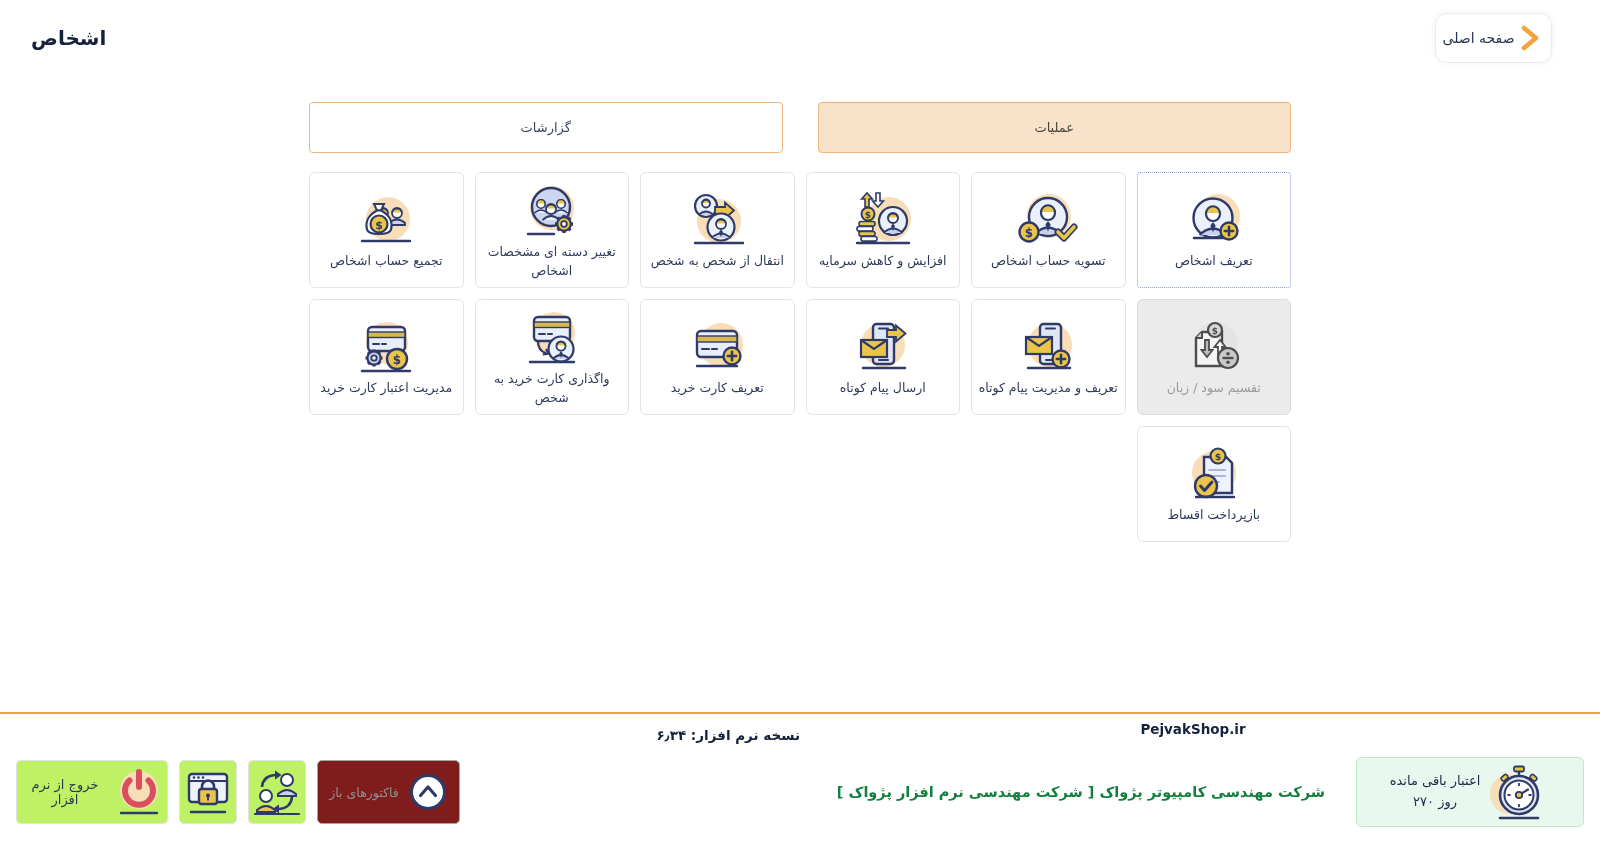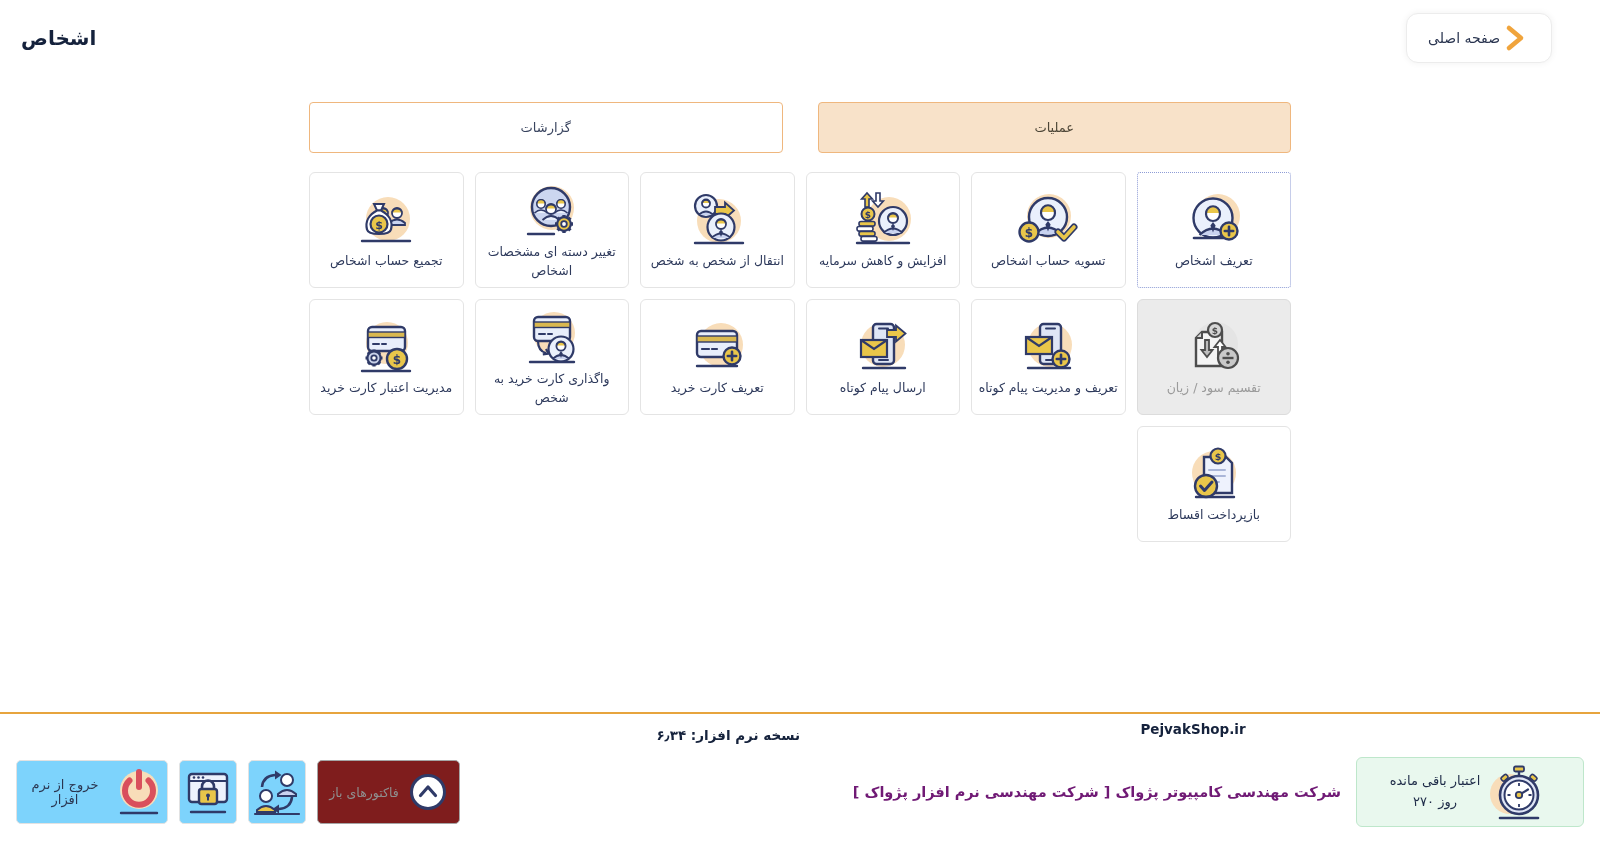--- a/index.html
+++ b/index.html
@@ -8,26 +8,26 @@
     width:1600px; height:860px; position:relative; overflow:hidden;
     background:#ffffff; color:#16243d;
     font-family:"DejaVu Sans", sans-serif;
   }
   
   .header {
     display:flex; justify-content:space-between; align-items:center;
     padding:12px 48px 0 13px; height:64px;
   }
   .home-btn {
-    width:146px; height:50px; background:#fff; border:1px solid #ececec;
+    width:117px; height:50px; background:#fff; border:1px solid #ececec;
     border-radius:12px; box-shadow:0 0 7px rgba(0,0,0,.06);
     display:flex; align-items:center; justify-content:center; 
     font-size:14px; color:#2a3550; cursor:pointer; font-family:inherit;
   }
-  .page-title { margin:8px; font-size:20px; font-weight:700; color:#15223c; }
+  .page-title { margin:18px; font-size:20px; font-weight:700; color:#15223c; }
   
   .main { width:982px; margin:38px auto 0; }
   .tabs { display:flex; gap:11px; height:51px; }
   .tab {
     flex:1; border-radius:4px; font-size:13px; cursor:pointer; font-family:inherit;
   }
   .tab-operations { background:#f8e2c9; border:1px solid #efb77e; color:#4d4637;margin-left:24px; }
   .tab-reports   { background:#ffffff; border:1px solid #efb77e; color:#39445f; }
   
   .grid { margin-top:19px; display:grid; grid-template-columns:repeat(6,1fr); gap:11px; }
@@ -51,33 +51,33 @@
   .sb-zone { flex:1; display:flex; align-items:center; gap:7px; }
   .sb-center { justify-content:center; }
   .sb-left { justify-content:flex-start;margin-top:12px; }
   .sb-icon { display:flex; align-items:center; }
   
   .footer {
     position:absolute; top:757px; left:16px; right:16px; height:70px;
     direction:ltr; display:flex; align-items:center; gap:11px;
   }
   .f-btn {
-    background:#7dd3fc; border:1px solid #e2e2e2; border-radius:5px; height:64px;
+    background:#bef264; border:1px solid #e2e2e2; border-radius:5px; height:64px;
     display:flex; align-items:center; justify-content:center; direction:rtl;
     font-family:inherit; cursor:pointer;
   }
   .exit-btn { width:152px; gap:10px; font-size:13px; color:#2a3550; }
   .icon-btn { width:58px; }
   .invoices-btn {
     width:143px; background:#7f1d1d; border-color:#a5a5a5;
     gap:9px; color:#8f8f8f; font-size:12.5px;
   }
   .company {
-    margin-left:auto; margin-right:4px; direction:rtl;
-    font-weight:700; font-size:14.5px; color:#701a75; white-space:nowrap;
+    margin-left:auto; margin-right:20px; direction:rtl;
+    font-weight:700; font-size:14.5px; color:#15803d; white-space:nowrap;
   }
   .credit-box {
     width:228px; height:70px; background:#e9f8ee; border:1px solid #bee7cb;
     border-radius:6px; display:flex; direction:rtl; align-items:center;
     justify-content:center; gap:8px; padding:0 8px;
   }
   .credit-text { font-size:13px; line-height:1.6; color:#1d2a47; text-align:right; }
   .credit-days { direction:ltr; text-align:center; }
 </style>
 </head>

